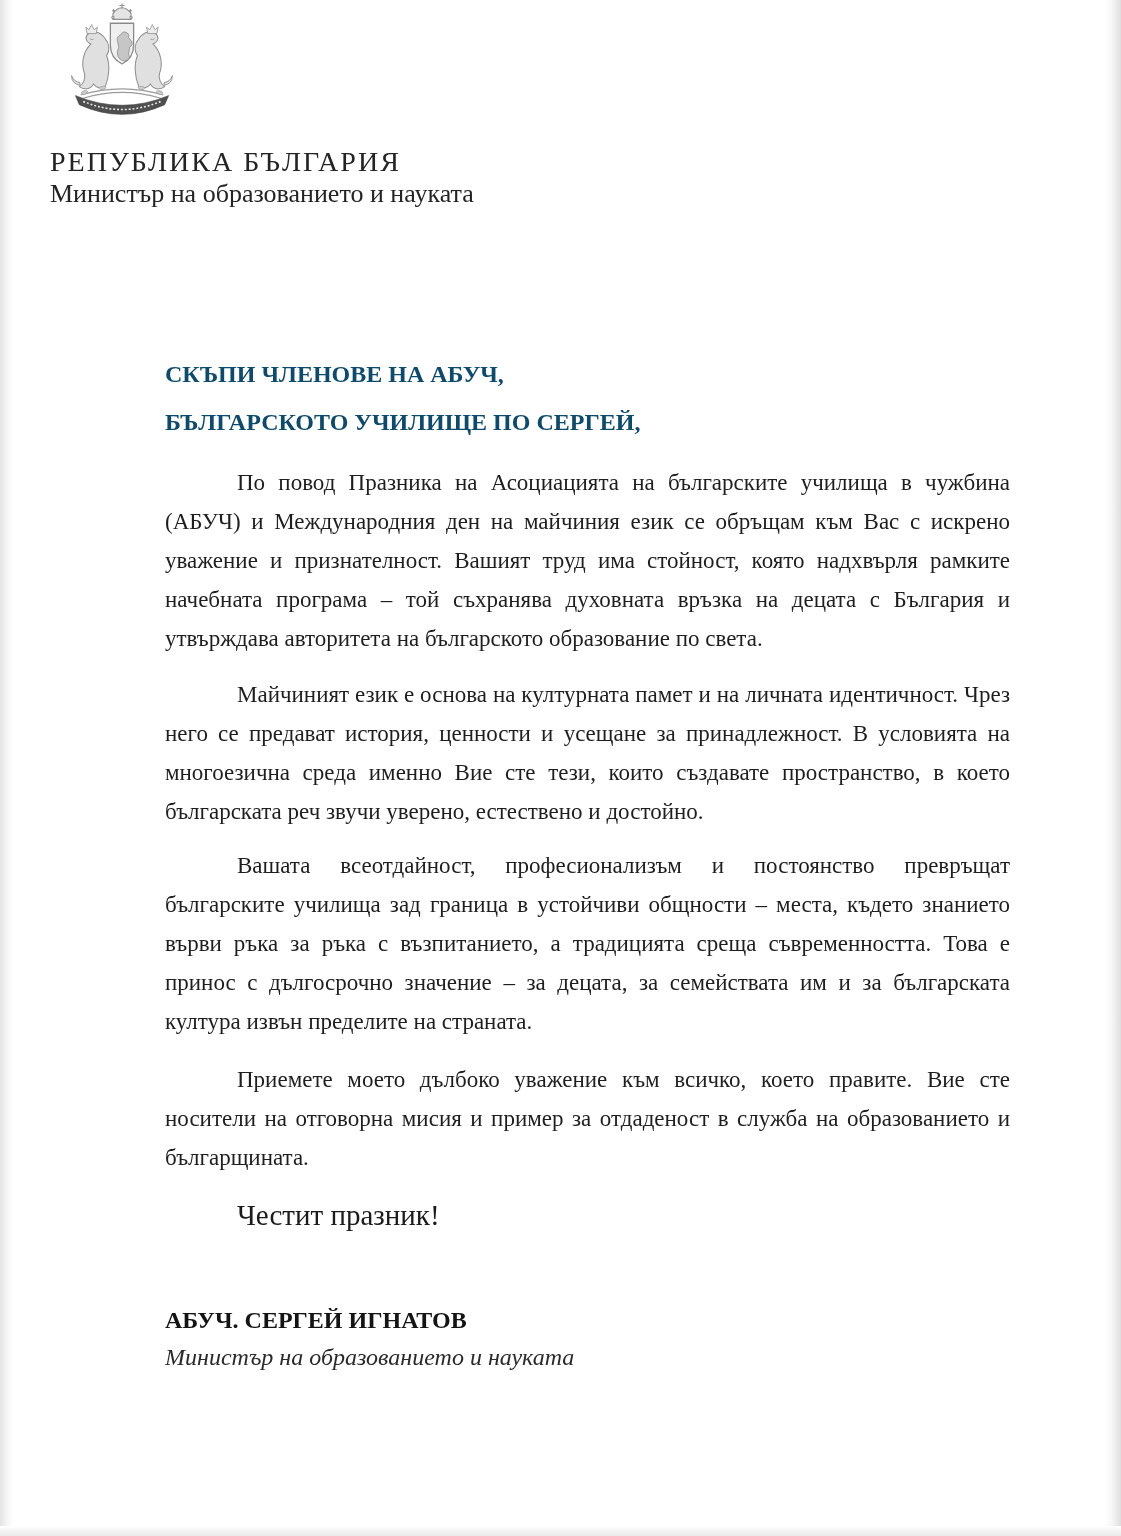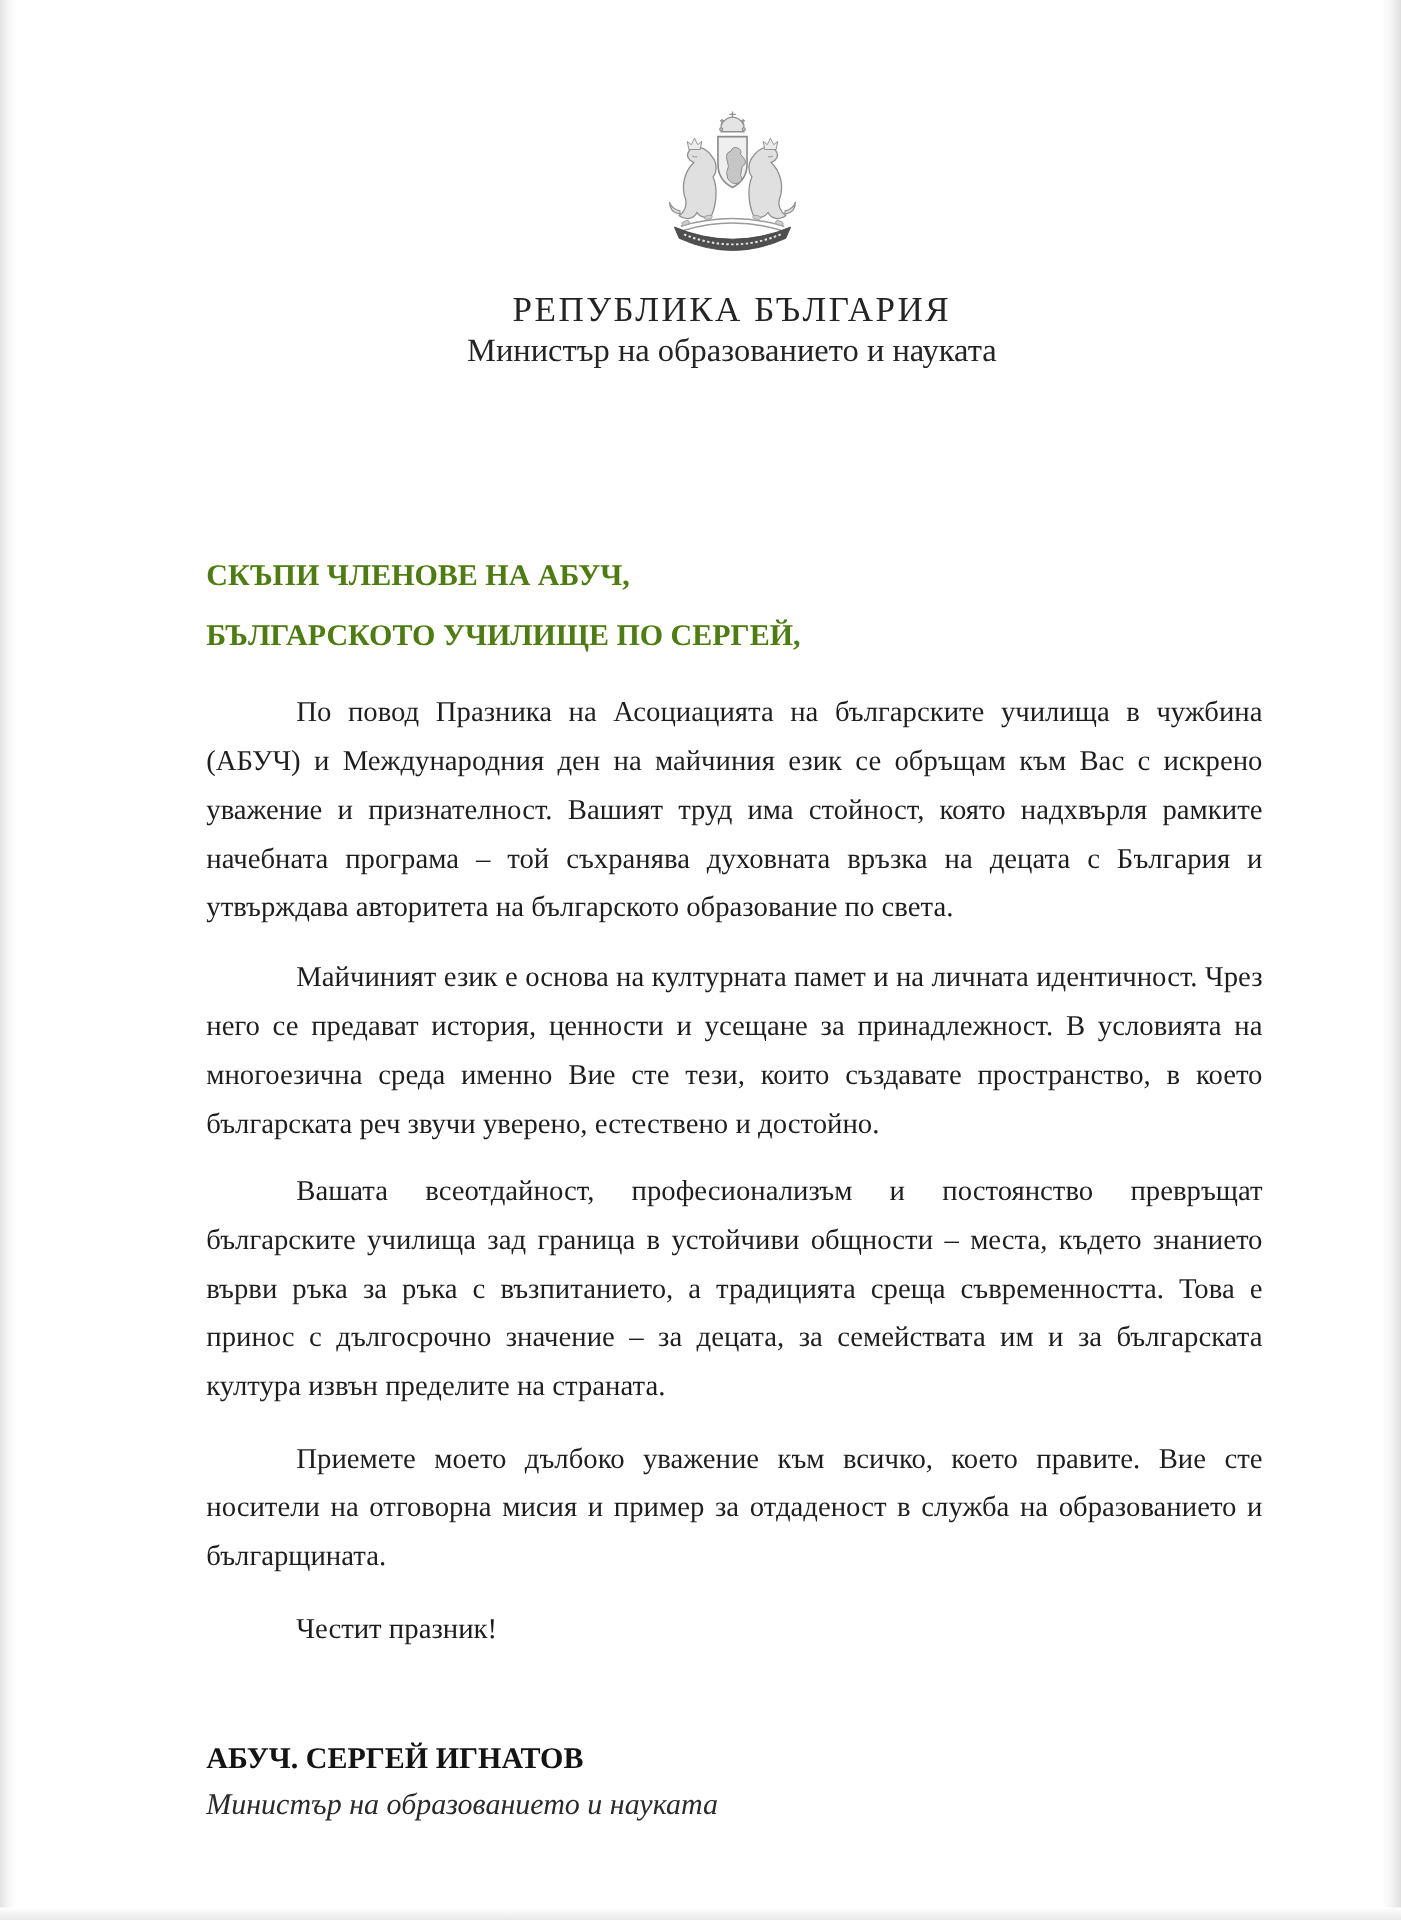--- a/index.html
+++ b/index.html
@@ -24,23 +24,22 @@
   .edge-right {
     position: absolute; right: 0; top: 0; bottom: 0; width: 16px;
     background: linear-gradient(to left, #dedede, #f6f6f6 55%, #ffffff);
   }
   .edge-bottom {
     position: absolute; left: 0; right: 0; bottom: 0; height: 10px;
     background: linear-gradient(to top, #e9e9e9, #ffffff);
   }
 
   .header {
-    padding-top: 86px;
     padding-left: 50px; 
-    text-align: center;
+    text-align: left;
   }
   .emblem {
     display: inline-block;
     height: 126px;
   }
   .header-title {
     margin-top: 16px;
     font-size: 28px;
     line-height: 32px;
     letter-spacing: 2px;
@@ -55,21 +54,21 @@
   .body-col {
     margin-left: 165px;
     width: 845px;
   }
 
   .salutation {
     margin-top: 140px;
     font-weight: bold;
     font-size: 24px;
     line-height: 48px;
-    color: #4d7c0f;
+    color: #0c4a6e;
   }
   .salutation .justified {
     text-align: justify;
     text-align-last: justify;
   }
 
   .para {
     margin: 0;
     margin-top: 17px;
     font-size: 23px;
@@ -77,21 +76,21 @@
     text-align: justify;
     text-indent: 72px;
     color: #1e1e1e;
   }
   .para.first { }
   .para.p3 { margin-top: 15px; }
   .para.p4 { margin-top: 19px; }
 
   .closing {
     margin-top: 19px;
-    font-size: 23px;
+    font-size: 29px;
     line-height: 39px;
     text-indent: 72px;
   }
 
   .signature-name {
     margin-top: 70px;
     font-weight: bold;
     font-size: 24px;
     line-height: 30px;
     color: #141414;

